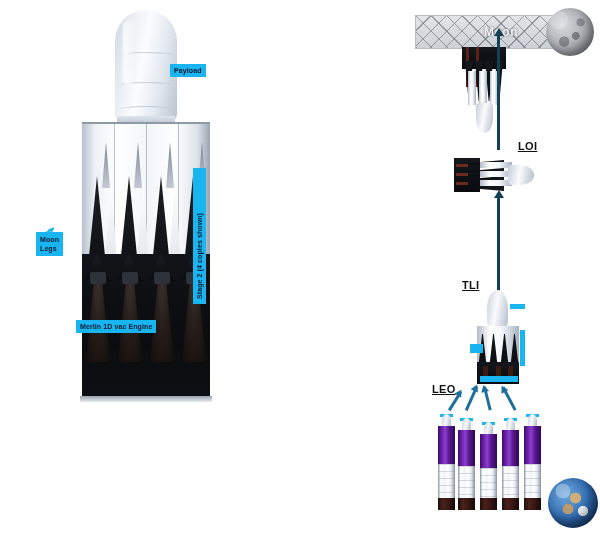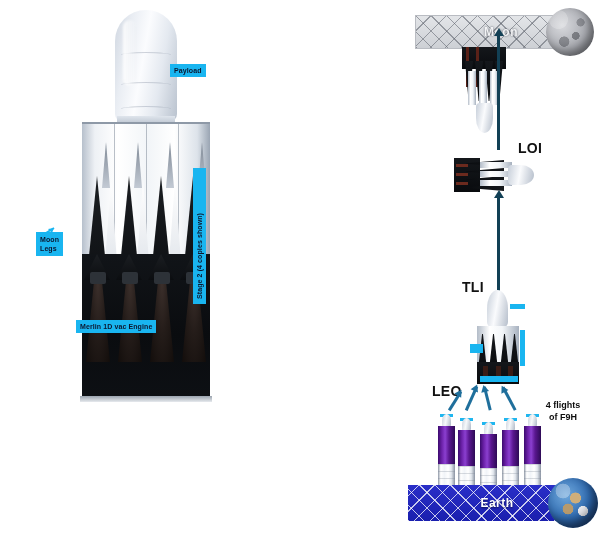--- a/index.html
+++ b/index.html
@@ -10,21 +10,21 @@
 
   
   .abs{position:absolute;}
   .cyan-tag{background:#19b5f0;color:#0b1730;font-weight:bold;
             font-size:7px;line-height:9px;padding:2px 4px;
             white-space:nowrap;letter-spacing:.1px;}
   .cyan-tag.vert{writing-mode:vertical-rl;transform:rotate(180deg);
                  padding:5px 2px;}
   .note{font-weight:bold;font-size:8.5px;line-height:11.5px;
         color:#0d0d0d;text-align:center;}
-  .label-bold{font-weight:bold;font-size:14px;color:#111;letter-spacing:.3px;}
+  .label-bold{font-weight:bold;font-size:11px;color:#111;letter-spacing:.3px;text-decoration:underline;}
 
   
   #left-rocket{left:18px;top:4px;width:260px;height:420px;}
 
   .fairing{position:absolute;left:97px;top:6px;width:62px;height:112px;
     background:linear-gradient(100deg,#cfd6e0 0%,#e9edf3 22%,#fbfcfe 45%,
                #e4e9f0 70%,#b9c2ce 100%);
     border-radius:31px 31px 8px 8px;}
   .fairing:after{content:"";position:absolute;left:8px;top:10px;width:14px;height:66px;
     background:linear-gradient(90deg,rgba(255,255,255,.85),rgba(255,255,255,0));
@@ -322,24 +322,17 @@
 
       <div class="f9h" style="left:90px;top:0;height:98px;">
         <div class="captop" style="top:2px;"></div>
         <div class="nosecap" style="top:2px;"></div>
         <div class="upper" style="top:14px;height:38px;"></div>
         <div class="core" style="top:52px;height:34px;"></div>
         <div class="engines" style="top:86px;height:12px;"></div>
       </div>
     </div>
 
-    <div class="abs note" style="left:132px;top:399px;width:62px;font-size:9px;line-height:12px;">
-      <div>4 flights</div>
-      <div>of F9H</div>
-    </div>
-
-    <div class="band band-earth">
-      <div class="band-text earth">Earth</div>
-    </div>
+
     <div class="earth-ball"></div>
 
   </div>
 </div>
 
 </body></html>

